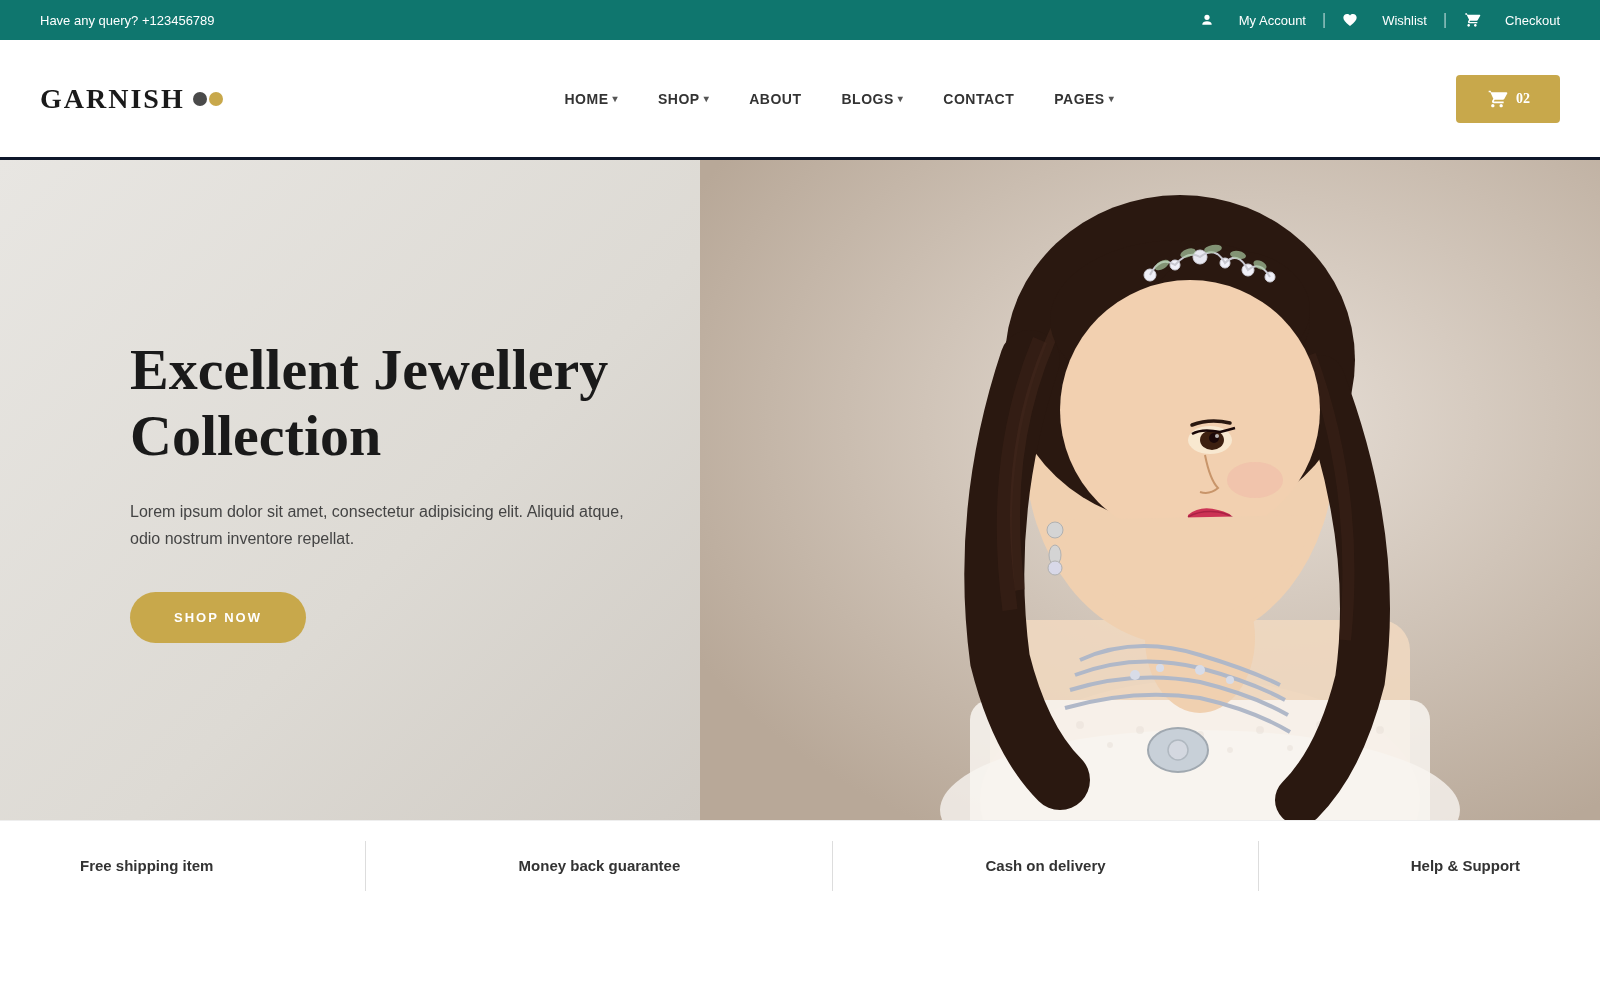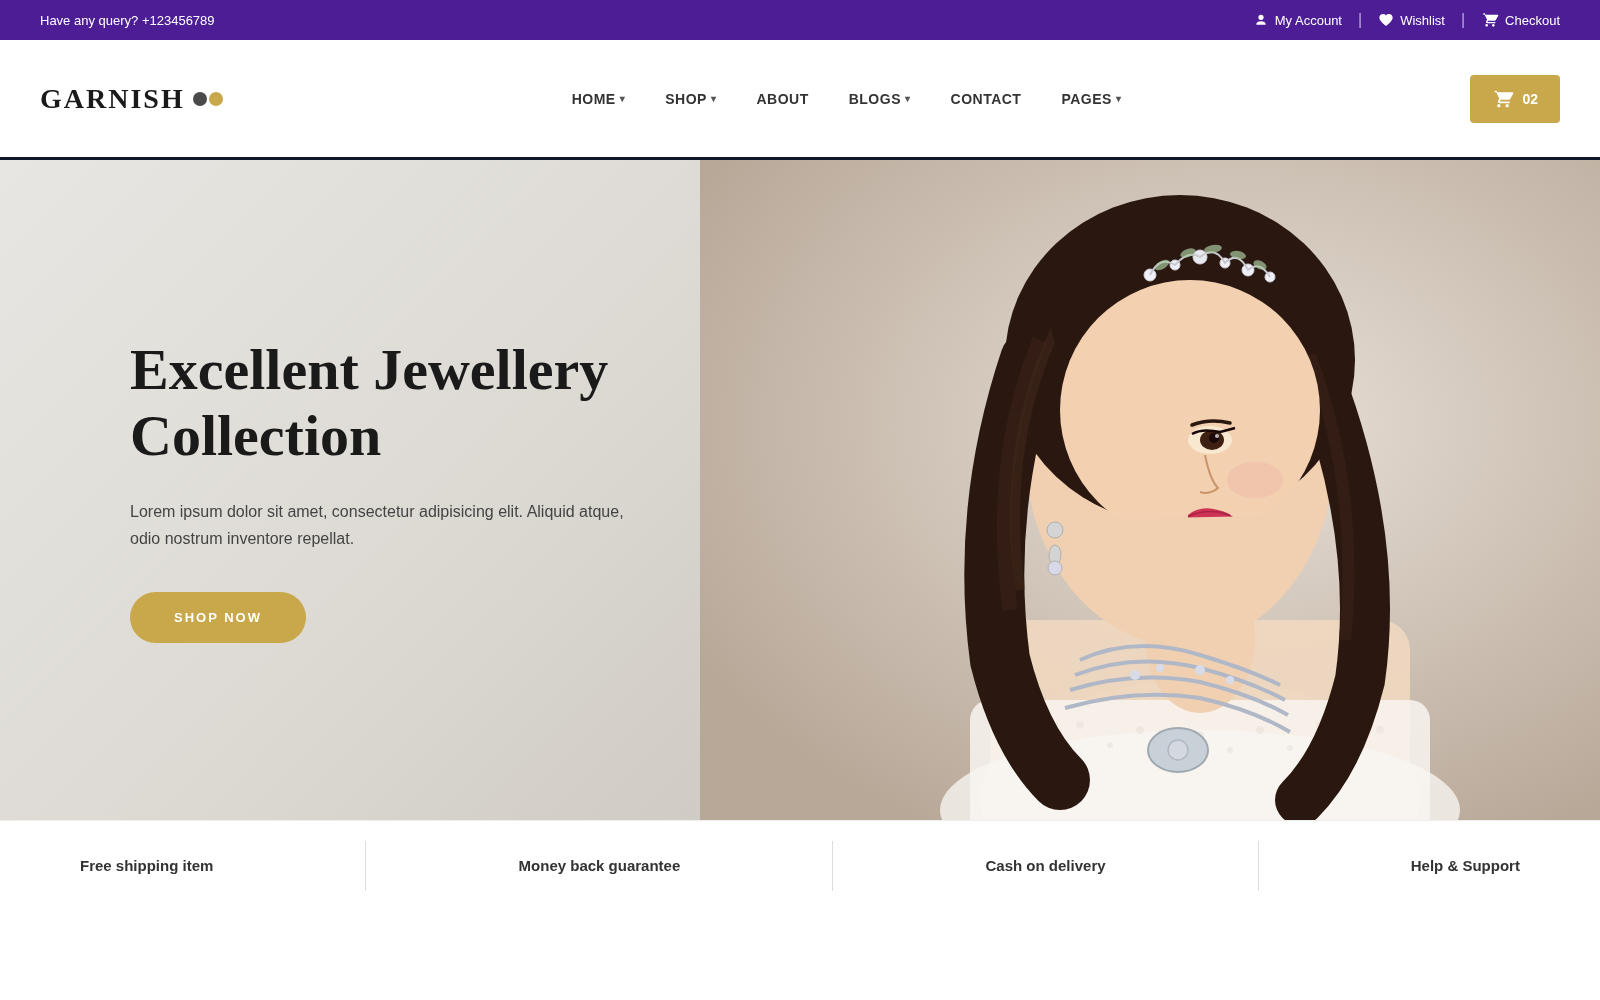--- a/index.html
+++ b/index.html
@@ -1,41 +1,41 @@
 <!DOCTYPE html>
 <html><head>
   <meta charset="utf-8">
   <style>
     * { margin: 0; padding: 0; box-sizing: border-box; }
     body { font-family: 'Georgia', serif; width: 1600px; overflow-x: hidden; }
 
     
     .topbar {
-      background: #4c1d95;
+      background: #0f766e;
       color: white;
       display: flex;
       justify-content: space-between;
       align-items: center;
       padding: 0 40px;
       height: 40px;
       font-size: 13px;
     }
     .topbar-left { font-family: Arial, sans-serif; }
     .topbar-right {
       display: flex;
       align-items: center;
       gap: 16px;
       font-family: Arial, sans-serif;
     }
     .topbar-right a {
       color: white;
       text-decoration: none;
       display: flex;
       align-items: center;
-      gap: 6px;
+      gap: 24px;
       cursor: pointer;
     }
     .topbar-divider {
       color: white;
       opacity: 0.6;
       font-size: 16px;
     }
 
     
     .header {
@@ -92,28 +92,28 @@
     }
     .chevron {
       font-size: 10px;
       color: #555;
     }
 
     .cart-btn {
       background: #c8a84b;
       color: white;
       border: none;
-      padding: 14px 22px;
+      padding: 14px 30px;
       font-size: 16px;
       cursor: pointer;
       display: flex;
       align-items: center;
       gap: 8px;
       border-radius: 4px;
-      font-family: Liberation Sans, sans-serif;
+      font-family: Liberation Serif, serif;
       font-weight: bold;
     }
     .cart-count {
       font-size: 14px;
     }
 
     
     .hero {
       position: relative;
       width: 100%;

